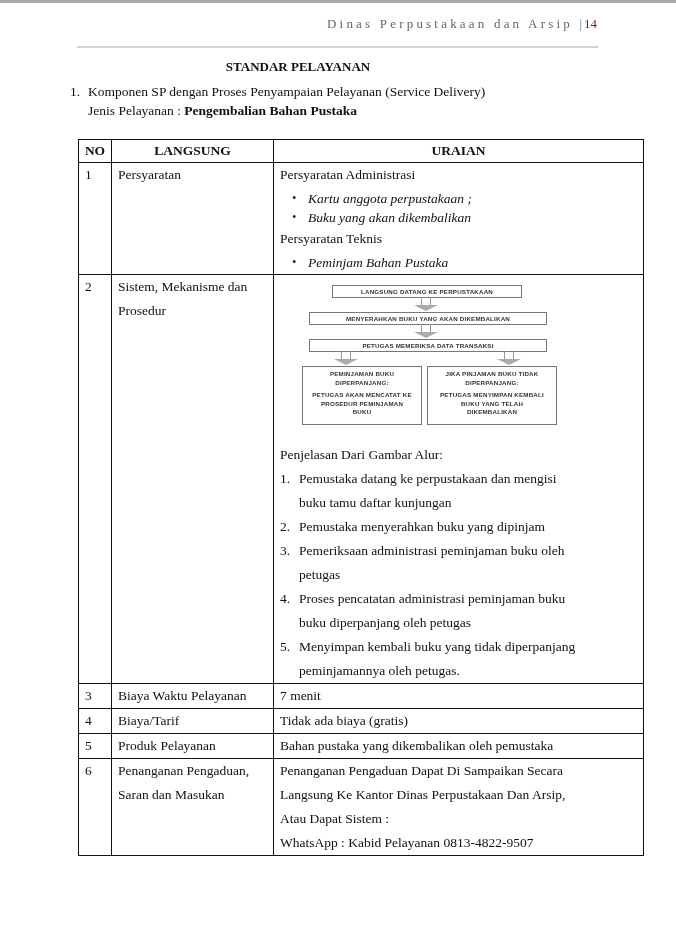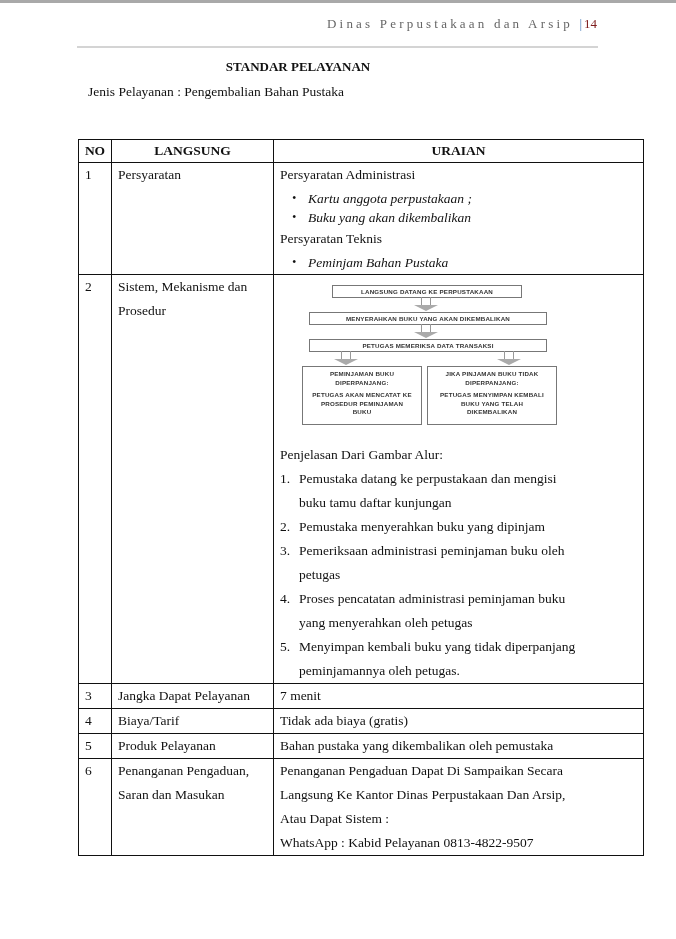--- a/index.html
+++ b/index.html
@@ -11,21 +11,21 @@
     .running-header {
       position: absolute; top: 16px; right: 79px; font-size: 13px; letter-spacing: 3.2px; color: #666;
     }
     .running-header .sep { color: #4f81bd; letter-spacing: 0; margin: 0 2px 0 0; }
     .running-header .pg { color: #7f1d1d; font-weight: normal; letter-spacing: 0; }
     .header-rule { position: absolute; left: 77px; top: 46px; width: 521px; height: 2px; background: #d4d4d4; }
     .title { position: absolute; top: 59px; left: 0; width: 596px; text-align: center; font-weight: bold; font-size: 13px; }
     .intro { position: absolute; top: 82px; left: 70px; font-size: 13.5px; line-height: 19px; }
     .intro .num { display: inline-block; width: 18px; }
     .intro .indent { padding-left: 18px; }
-    .intro b { font-weight: normal; }
+    .intro b { font-weight: bold; }
 
     table.sp {
       position: absolute; left: 78px; top: 139px; width: 566px; border-collapse: collapse; font-size: 13.5px;
     }
     table.sp td, table.sp th { border: 1px solid #111; vertical-align: top; padding: 0 6px; }
     table.sp th { font-weight: bold; text-align: center; height: 22px; line-height: 22px; padding: 0; }
     col.c1 { width: 33px; } col.c2 { width: 162px; }
     .cell-line { line-height: 24px; }
     ul.bul { margin: 0; padding: 0 0 0 12px; list-style: none; font-style: italic; }
     ul.bul li { position: relative; padding-left: 16px; line-height: 19px; }
@@ -47,20 +47,21 @@
 
 <div class="running-header">
   <span>Dinas Perpustakaan dan Arsip</span>
   <span class="sep">|</span><span class="pg">14</span>
 </div>
 <div class="header-rule"></div>
 
 <div class="title">STANDAR PELAYANAN</div>
 
 <div class="intro">
+  <div><span class="num">1.</span><span>Komponen SP dengan Proses Penyampaian Pelayanan (Service Delivery)</span></div>
   <div class="indent"><span>Jenis Pelayanan : </span><b>Pengembalian Bahan Pustaka</b></div>
 </div>
 
 <table class="sp">
   <colgroup>
       <col class="c1">
       <col class="c2">
       <col>
     </colgroup>
   <tbody>
@@ -142,34 +143,34 @@
               <div>Pemustaka menyerahkan buku yang dipinjam</div>
             </li>
         <li>
               <span class="n">3.</span>
               <div>Pemeriksaan administrasi peminjaman buku oleh</div>
               <div>petugas</div>
             </li>
         <li>
               <span class="n">4.</span>
               <div>Proses pencatatan administrasi peminjaman buku</div>
-              <div>yang menyerahkan oleh petugas</div>
+              <div>buku diperpanjang oleh petugas</div>
             </li>
         <li>
               <span class="n">5.</span>
               <div>Menyimpan kembali buku yang tidak diperpanjang</div>
               <div>peminjamannya oleh petugas.</div>
             </li>
       </ol>
     </td>
   </tr>
 
   <tr>
     <td class="cell-line">3</td>
-    <td class="cell-line">Jangka Dapat Pelayanan</td>
+    <td class="cell-line">Biaya Waktu Pelayanan</td>
     <td class="cell-line">7 menit</td>
   </tr>
 
   <tr>
     <td class="cell-line">4</td>
     <td class="cell-line">Biaya/Tarif</td>
     <td class="cell-line">Tidak ada biaya (gratis)</td>
   </tr>
 
   <tr>

